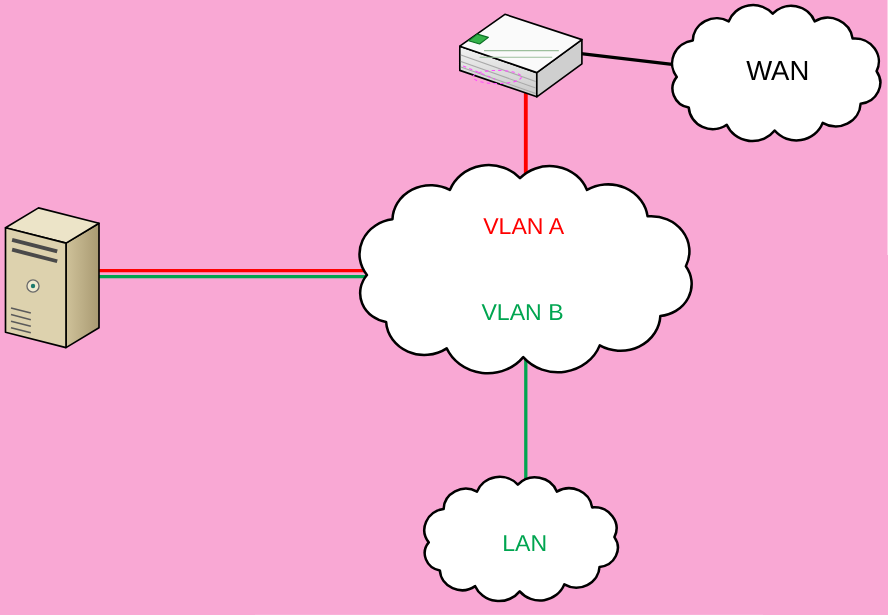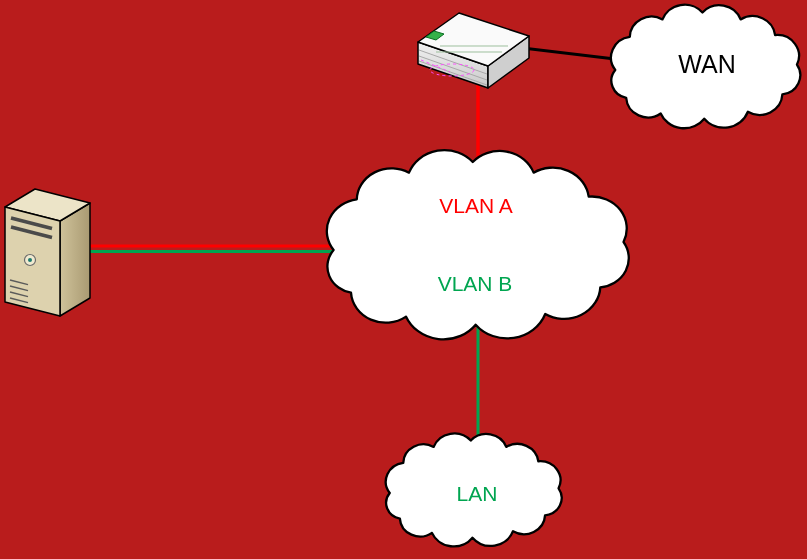--- a/index.html
+++ b/index.html
@@ -4,21 +4,21 @@
 <style>
   html, body {
     margin: 0;
     padding: 0;
     background: #ffffff;
   }
   .stage {
     position: relative;
     width: 807px;
     height: 559px;
-    background: #b91c1c;
+    background: #f9a8d4;
     overflow: hidden;
   }
   svg { display: block; }
   .cloud-label {
     font-family: "Liberation Sans", sans-serif;
     text-anchor: middle;
   }
 </style>
 </head>
 <body>

